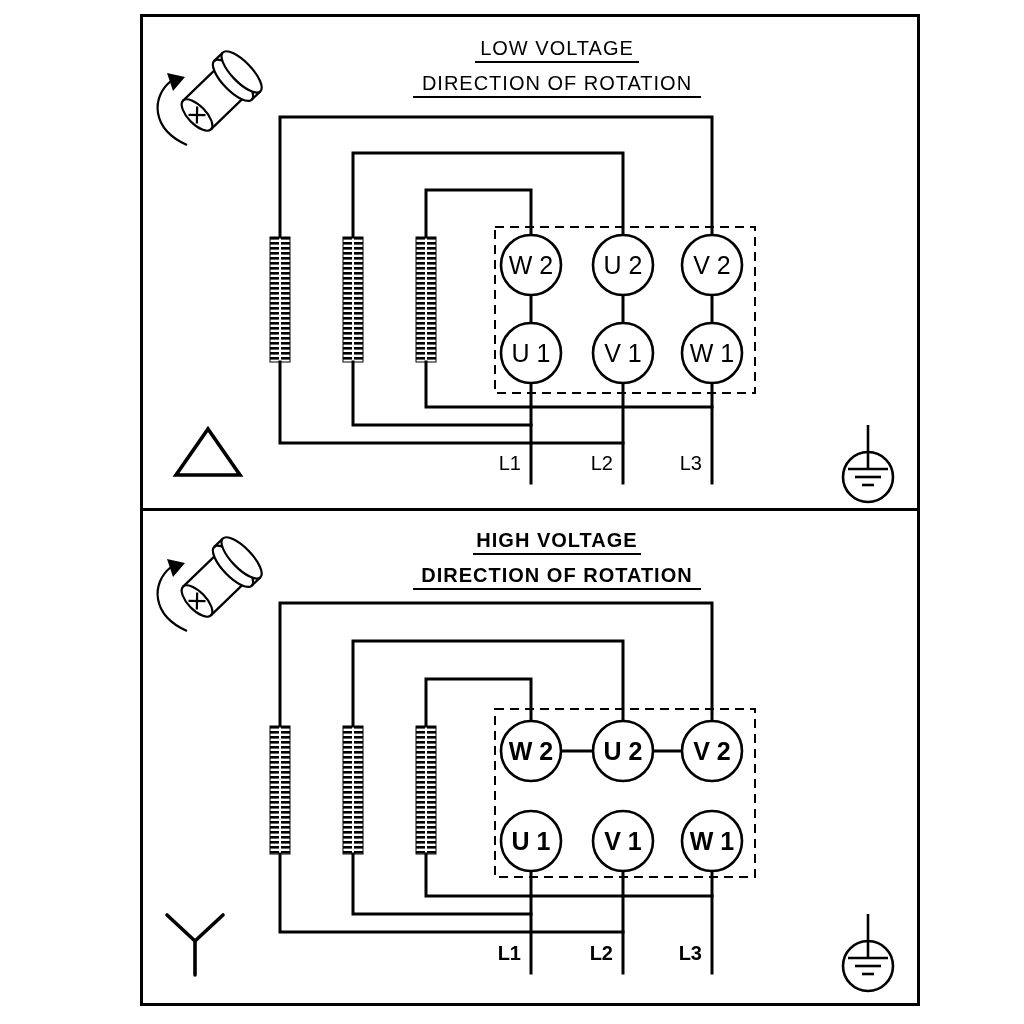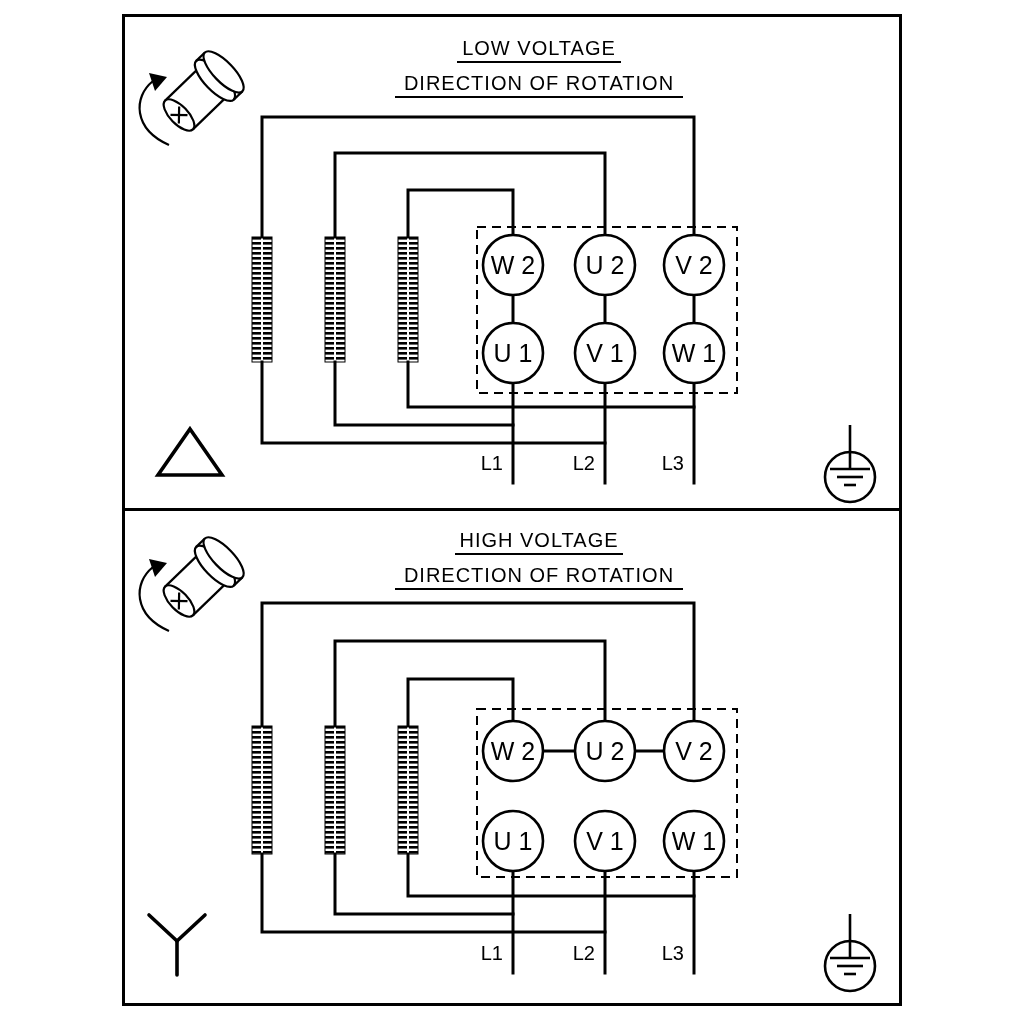--- a/index.html
+++ b/index.html
@@ -2,27 +2,27 @@
 <html><head>
 <meta charset="utf-8">
 <style>
   html,body { margin:0; padding:0; }
   body {
     width:1024px; height:1024px; position:relative;
     background:#ffffff;
     font-family:"Liberation Sans","DejaVu Sans",sans-serif;
   }
   .frame {
-    position:absolute; left:122px; top:14px;
+    position:absolute; left:140px; top:14px;
     width:780px; height:992px;
     border:3px solid #000; box-sizing:border-box; background:#fff;
   }
   .panel { position:relative; width:774px; }
   .panel-top { height:491px; border-bottom:3px solid #000; }
-  .panel-bottom { height:440px; }
+  .panel-bottom { height:440px;font-weight:bold; }
   svg { display:block; }
 
   .wire  { stroke:#000; stroke-width:3; fill:none; stroke-linecap:square; }
   .link  { stroke:#000; stroke-width:3; fill:none; }
   .term  { stroke:#000; stroke-width:2.6; fill:#fff; }
   .dashbox { stroke:#000; stroke-width:2; fill:none; stroke-dasharray:9 6; }
   .sym   { stroke:#000; stroke-width:3.6; fill:none; stroke-linejoin:miter; stroke-linecap:round; }
   .gnd   { stroke:#000; stroke-width:2.6; fill:none; }
   .ul    { stroke:#000; stroke-width:1.8; }
   .coilrect { stroke:#000; stroke-width:1; }

